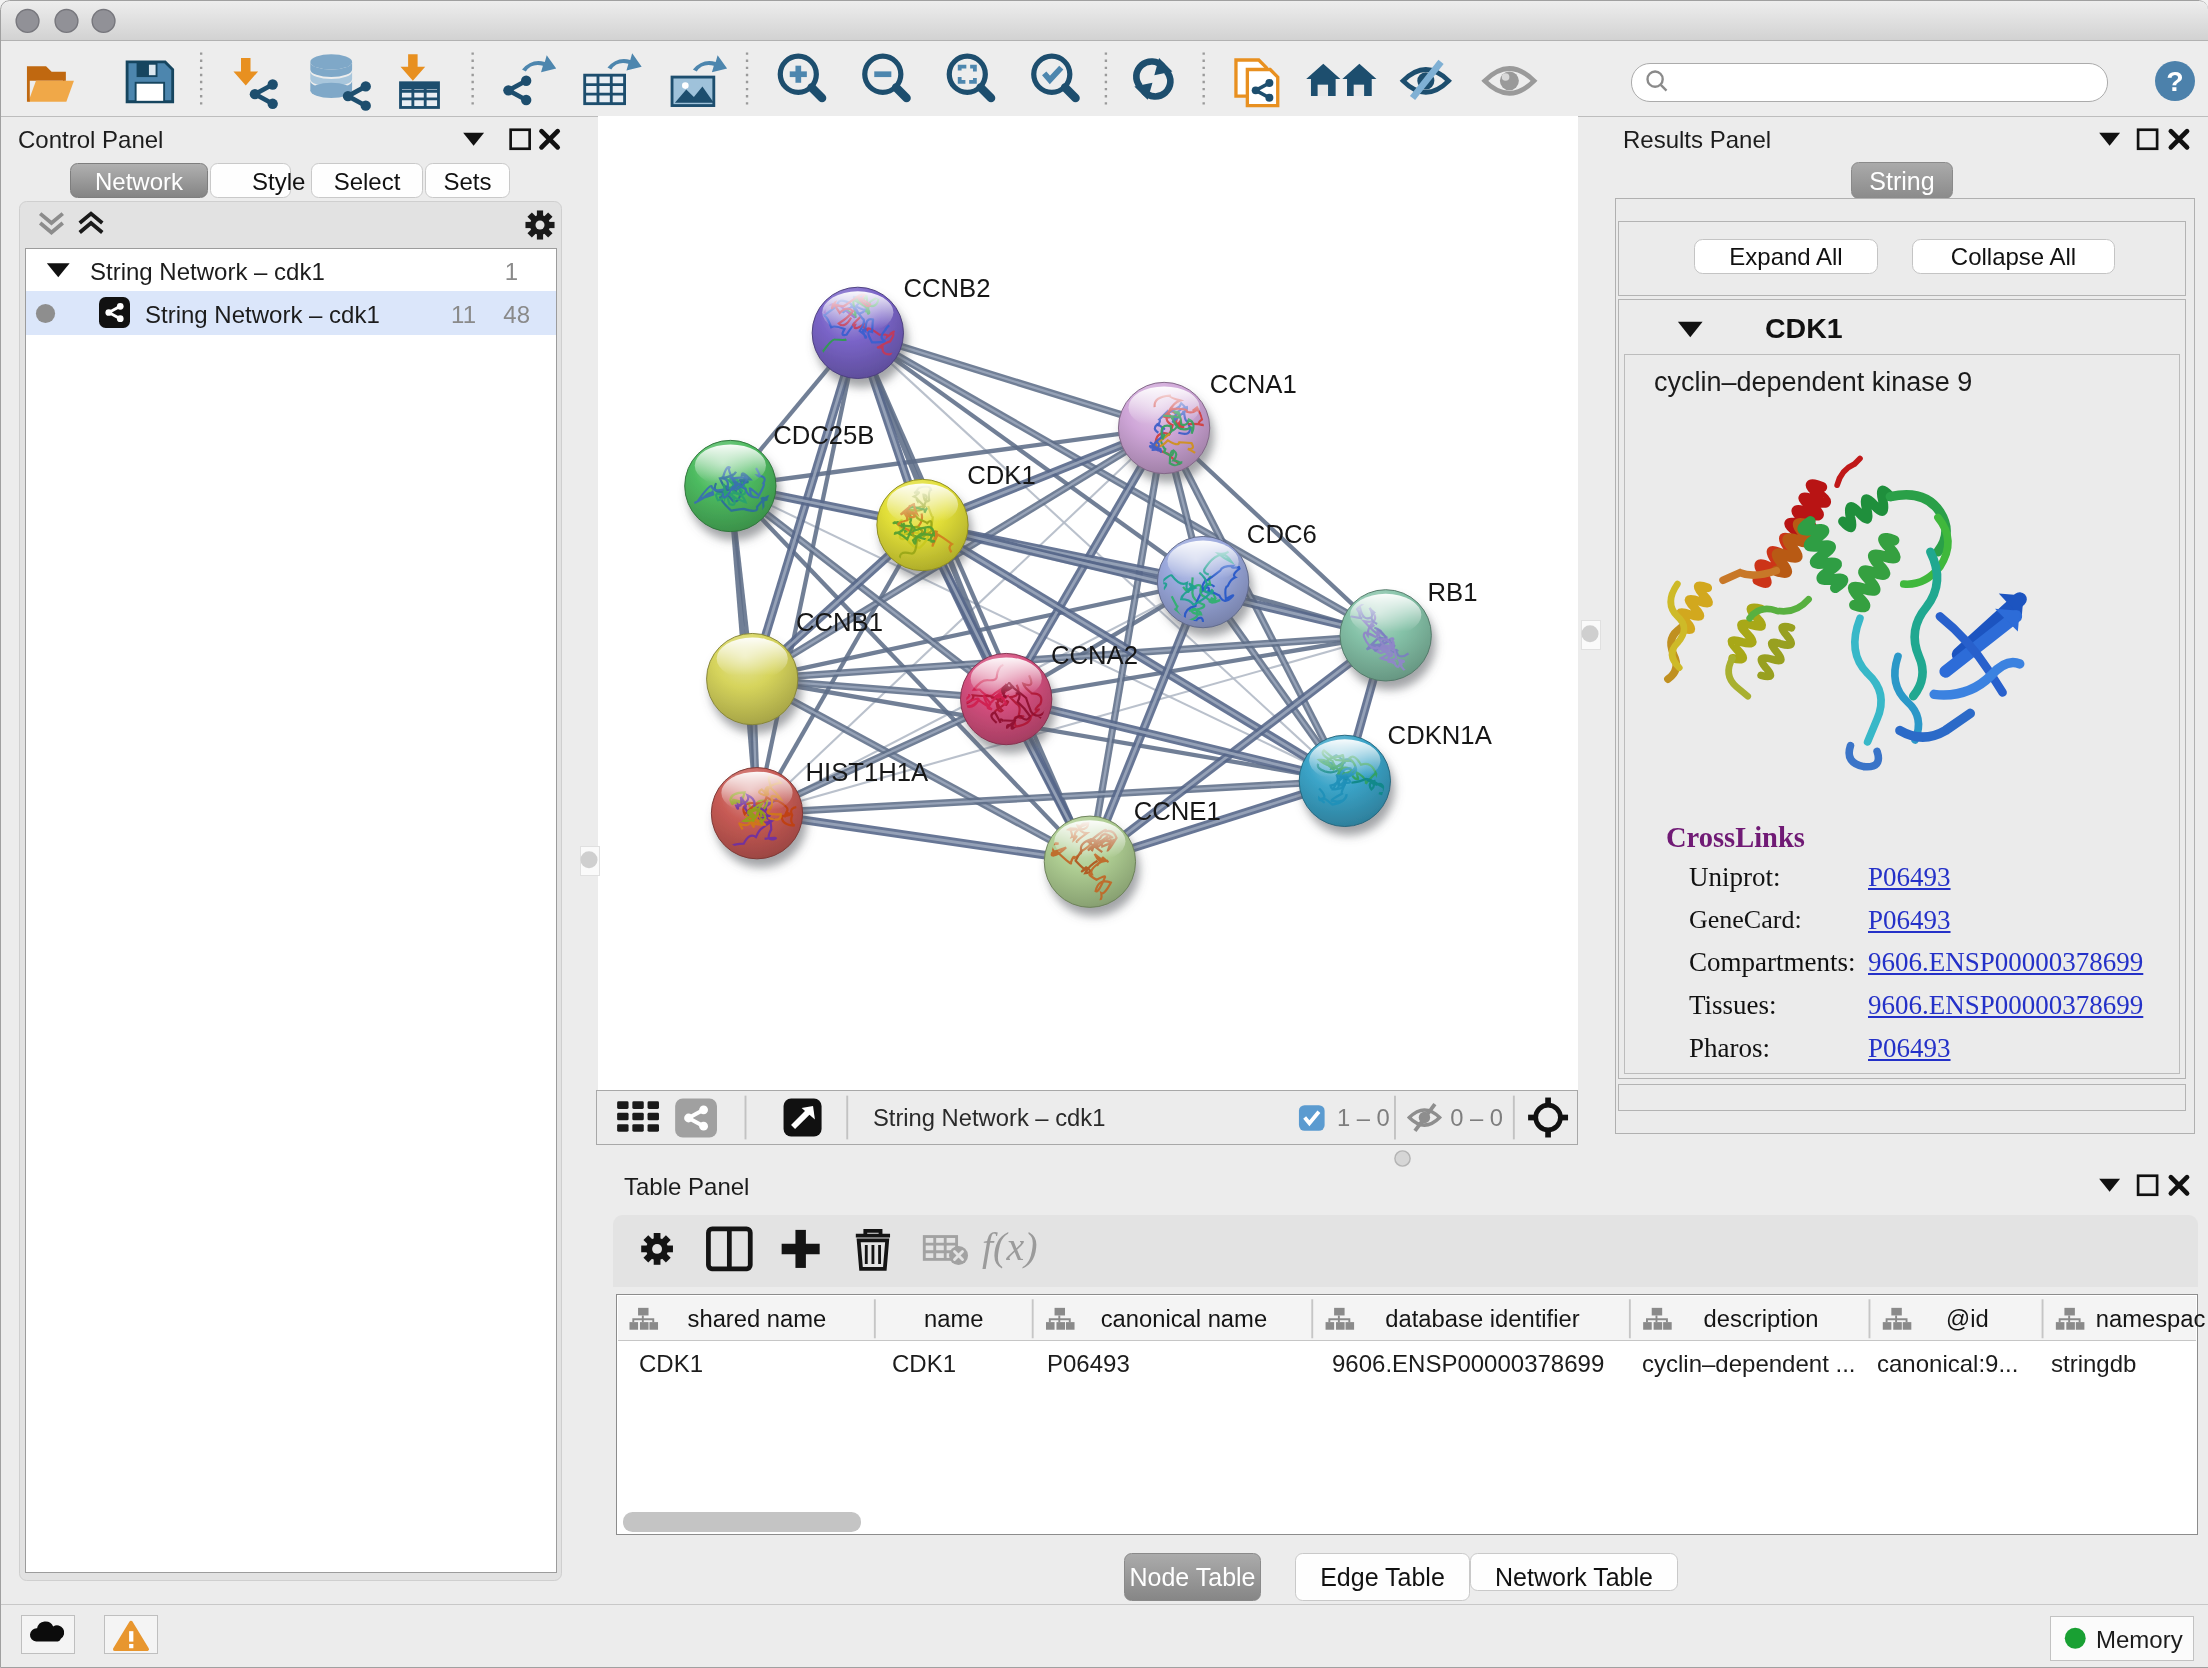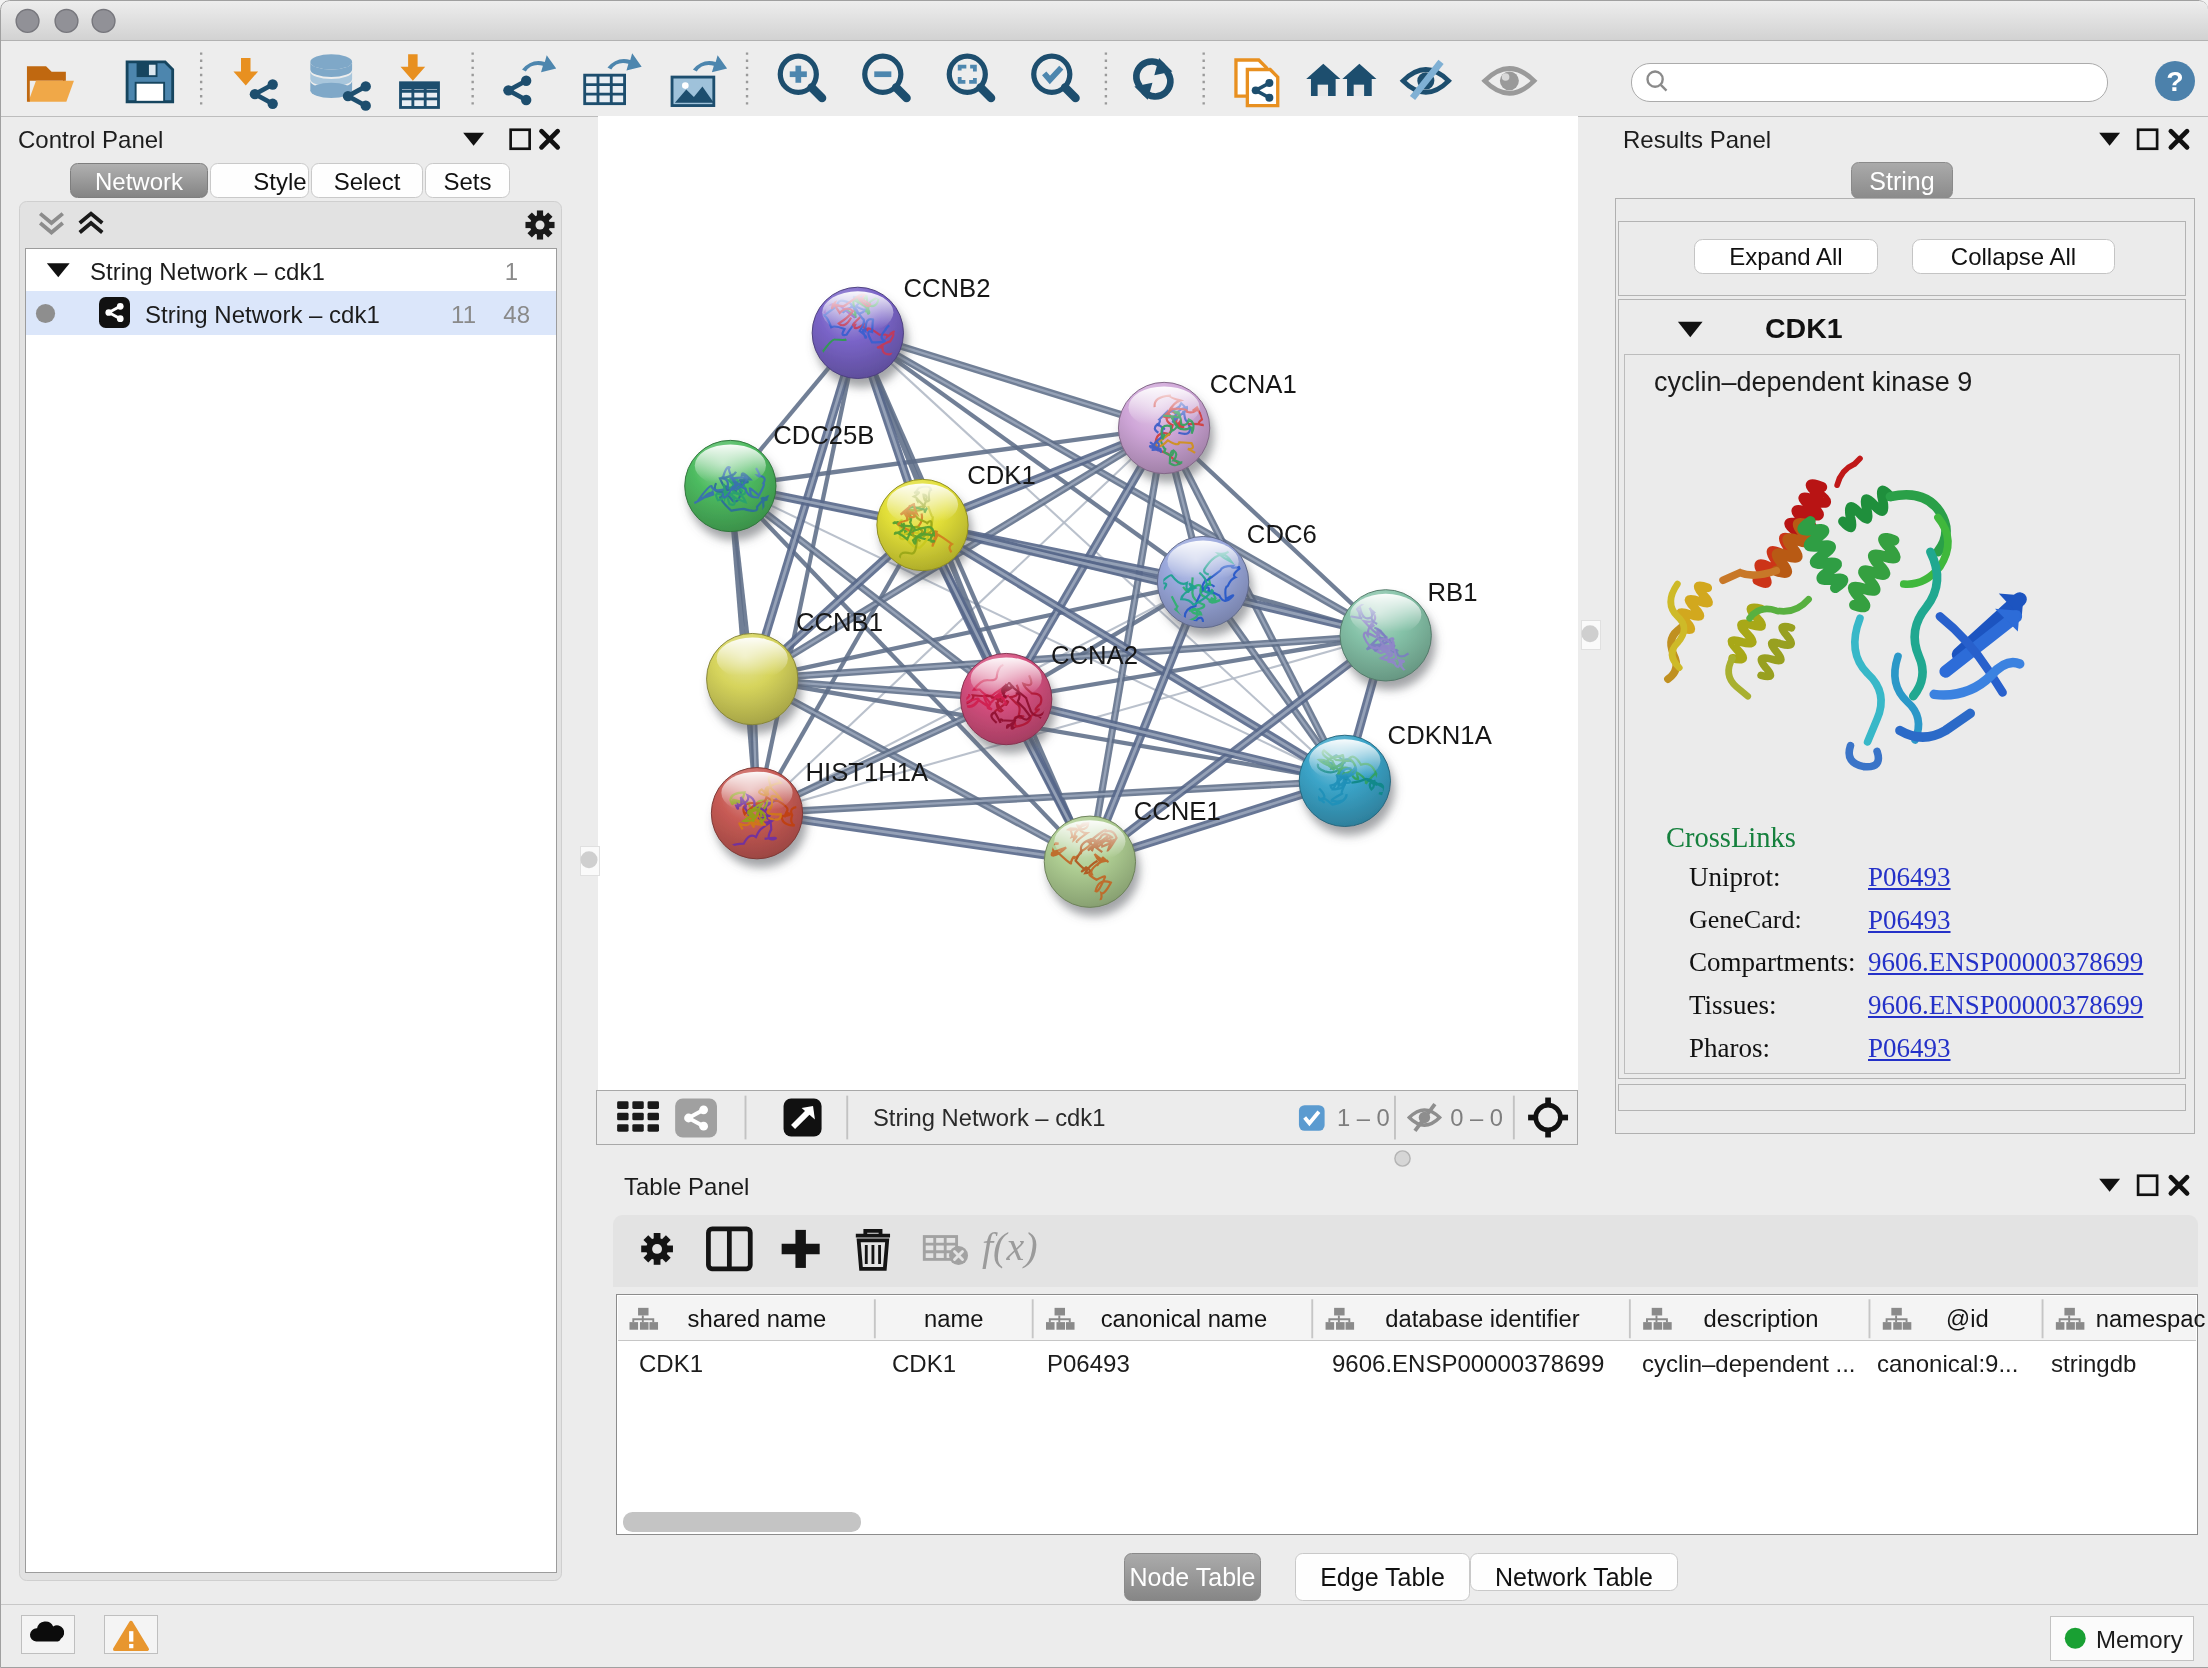--- a/index.html
+++ b/index.html
@@ -111,21 +111,21 @@
     </svg>
 <div style="position:absolute;left:2155px;top:61px;width:40px;height:40px;background:#4c81ab;border-radius:50%;color:#fff;font-size:28.5px;font-weight:bold;text-align:center;line-height:40px;">?</div>
 <div class="t25" style="position:absolute;left:18px;top:126px;">Control Panel</div>
 <svg width="590" height="28.5" viewBox="0 0 620 30" style="position:absolute;left:0;top:125px;" xmlns="http://www.w3.org/2000/svg">
       <polygon points="487.0,8.18 509.0,8.18 498,21.82" fill="#111"></polygon>
       <rect x="537" y="5" width="20" height="20" fill="none" stroke="#111" stroke-width="2.8"></rect>
       <line x1="569.5" y1="6.5" x2="586.5" y2="23.5" stroke="#111" stroke-width="5" stroke-linecap="round"></line>
       <line x1="569.5" y1="23.5" x2="586.5" y2="6.5" stroke="#111" stroke-width="5" stroke-linecap="round"></line>
     </svg>
 <div style="position:absolute;left:70px;top:163px;width:138px;height:35px;background:linear-gradient(#b0b0b0,#848484);color:#ffffff;border:1px solid #7e7e7e;border-radius:7.6px;font-size:24px;text-align:center;line-height:35px;box-sizing:border-box;">Network</div>
-<div style="position:absolute;left:210px;top:163px;width:99px;height:35px;background:#fefefe;color:#111;border:1px solid #c9c9c9;border-radius:7.6px;font-size:24px;text-align:center;line-height:35px;box-sizing:border-box;padding-left:41px;">Style</div>
+<div style="position:absolute;left:210px;top:163px;width:81px;height:35px;background:#fefefe;color:#111;border:1px solid #c9c9c9;border-radius:7.6px;font-size:24px;text-align:center;line-height:35px;box-sizing:border-box;padding-left:41px;">Style</div>
 <div style="position:absolute;left:311px;top:163px;width:112px;height:35px;background:#fefefe;color:#111;border:1px solid #c9c9c9;border-radius:7.6px;font-size:24px;text-align:center;line-height:35px;box-sizing:border-box;">Select</div>
 <div style="position:absolute;left:425px;top:163px;width:85px;height:35px;background:#fefefe;color:#111;border:1px solid #c9c9c9;border-radius:7.6px;font-size:24px;text-align:center;line-height:35px;box-sizing:border-box;">Sets</div>
 <div style="position:absolute;left:19px;top:201px;width:543px;height:1380px;background:#e2e2e2;border:1px solid #cfcfcf;border-radius:7.6px;box-sizing:border-box;"></div>
 <svg width="86" height="32" viewBox="0 0 90 34" style="position:absolute;left:32px;top:208px;" xmlns="http://www.w3.org/2000/svg">
       <path d="M8,6 l12,10 12,-10 M8,16 l12,10 12,-10" fill="none" stroke="#8c8c8c" stroke-width="4"></path>
       <path d="M50,26 l12,-10 12,10 M50,16 l12,-10 12,10" fill="none" stroke="#1a1a1a" stroke-width="4"></path>
     </svg>
 <div class="t25" style="position:absolute;left:95px;top:211px;width:390px;text-align:center;margin-top:48px;">1 of 1 Network selected</div>
 <svg width="44" height="44" viewBox="0 0 46 46" style="position:absolute;left:518px;top:203px;" xmlns="http://www.w3.org/2000/svg">
       <line x1="23" y1="23" x2="38.2" y2="23.0" stroke="#1a1a1a" stroke-width="6.5"></line>
@@ -625,21 +625,21 @@
           <polygon points="2128,626 2102,624 2126,650" fill="#1c54c0"></polygon>
           <path d="M2046,706 l74,-58" stroke="#2d6cd8" stroke-width="13"></path>
           <polygon points="2124,642 2098,640 2122,664" fill="#2d6cd8"></polygon>
           <path d="M2040,648 q30,24 52,58 l14,22" stroke="#2860cc" stroke-width="9"></path>
           <path d="M2034,730 q36,4 60,-20 q16,-18 30,-12" stroke="#3b82e0" stroke-width="10"></path>
           <path d="M1998,768 q24,14 48,0 l26,-18" stroke="#2b6ac8" stroke-width="10"></path>
           <path d="M1946,784 q-6,18 14,22 q20,2 14,-16" stroke="#3a74c8" stroke-width="8"></path>
         </g>
       </g>
     </svg>
-<div style="position:absolute;left:1666px;top:822px;font-family:'Liberation Serif',serif;font-size:28.5px;font-weight:normal;color:#15803d;">CrossLinks</div>
+<div style="position:absolute;left:1666px;top:822px;font-family:'Liberation Serif',serif;font-size:28.5px;font-weight:bold;color:#701a75;">CrossLinks</div>
 <div style="position:absolute;left:1689px;top:862px;font-family:'Liberation Serif',serif;font-size:27px;color:#111;">Uniprot:</div>
 <div style="position:absolute;left:1868px;top:862px;font-family:'Liberation Serif',serif;font-size:27px;color:#2431c8;text-decoration:underline;">P06493</div>
 <div style="position:absolute;left:1689px;top:905px;font-family:'Liberation Serif',serif;font-size:26px;color:#111;">GeneCard:</div>
 <div style="position:absolute;left:1868px;top:905px;font-family:'Liberation Serif',serif;font-size:27px;color:#2431c8;text-decoration:underline;">P06493</div>
 <div style="position:absolute;left:1689px;top:947px;font-family:'Liberation Serif',serif;font-size:27px;color:#111;">Compartments:</div>
 <div style="position:absolute;left:1868px;top:947px;font-family:'Liberation Serif',serif;font-size:27px;color:#2431c8;text-decoration:underline;">9606.ENSP00000378699</div>
 <div style="position:absolute;left:1689px;top:990px;font-family:'Liberation Serif',serif;font-size:27px;color:#111;">Tissues:</div>
 <div style="position:absolute;left:1868px;top:990px;font-family:'Liberation Serif',serif;font-size:27px;color:#2431c8;text-decoration:underline;">9606.ENSP00000378699</div>
 <div style="position:absolute;left:1689px;top:1033px;font-family:'Liberation Serif',serif;font-size:27px;color:#111;">Pharos:</div>
 <div style="position:absolute;left:1868px;top:1033px;font-family:'Liberation Serif',serif;font-size:27px;color:#2431c8;text-decoration:underline;">P06493</div>

